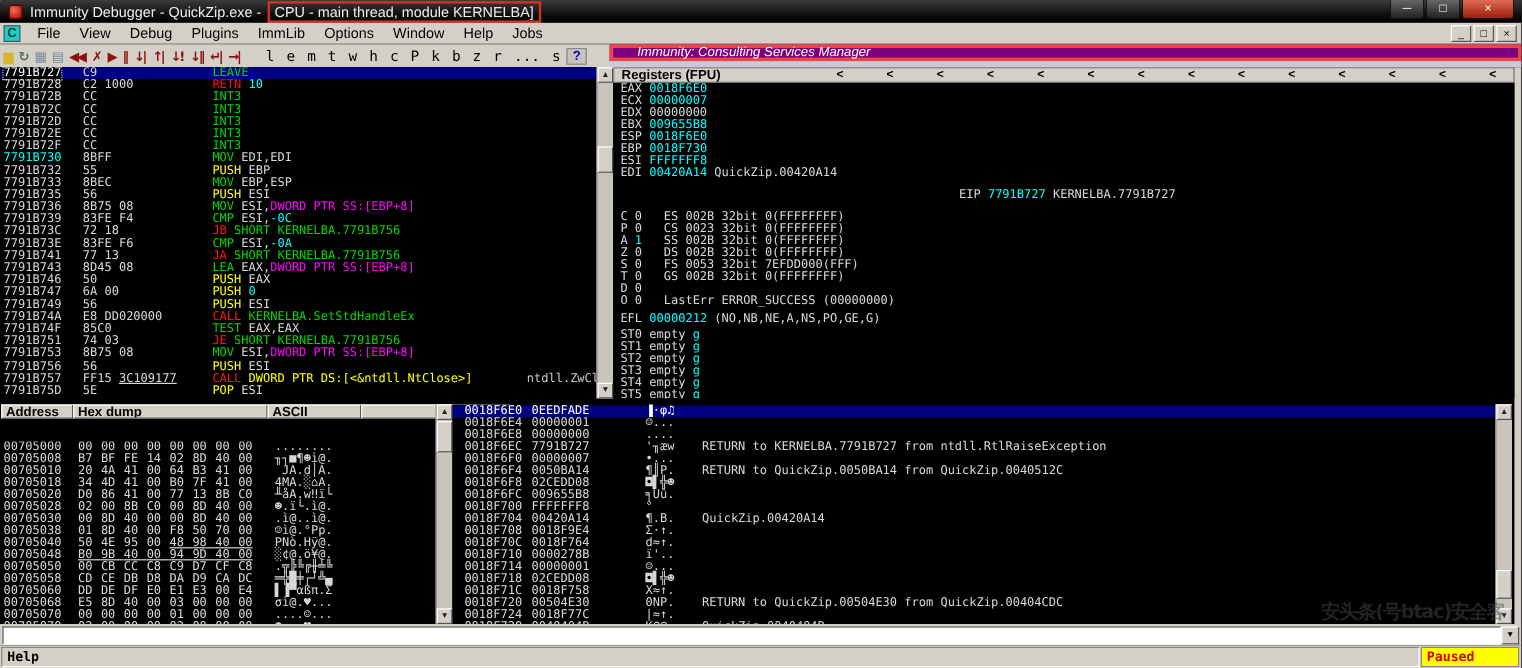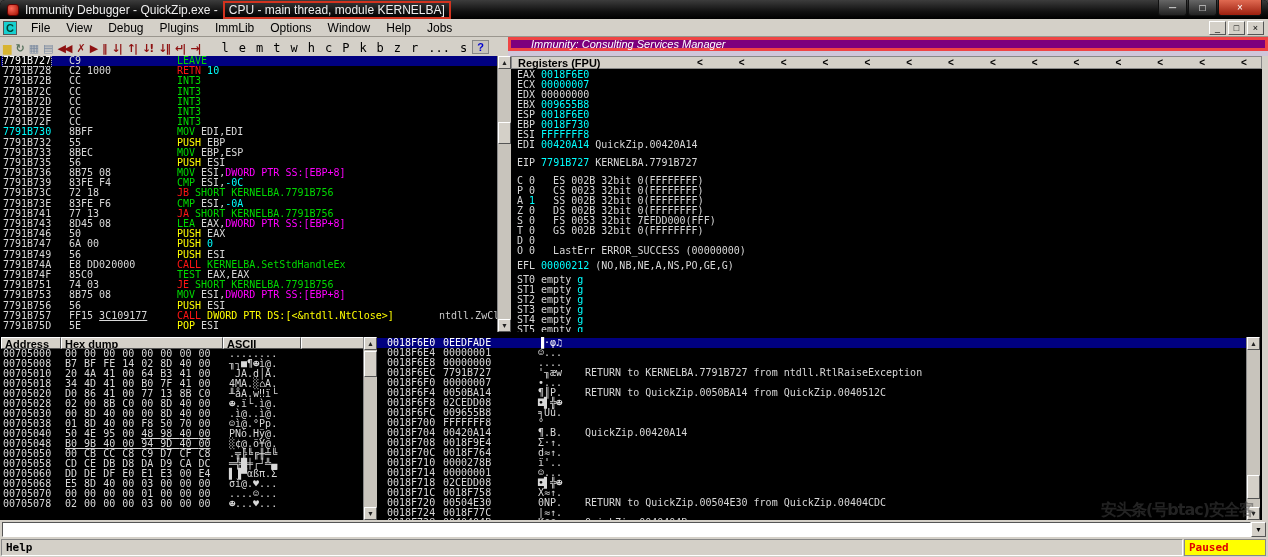--- a/index.html
+++ b/index.html
@@ -207,21 +207,21 @@
   </div>
   <div class="pane" id="registers" style="left:511px;top:69px;width:751px;height:263px;padding-left:6px;padding-top:1px;">
       <div class="rline"><span class="w">EAX </span><span class="c">0018F6E0</span></div>
       <div class="rline"><span class="w">ECX </span><span class="c">00000007</span></div>
       <div class="rline"><span class="w">EDX 00000000</span></div>
       <div class="rline"><span class="w">EBX </span><span class="c">009655B8</span></div>
       <div class="rline"><span class="w">ESP </span><span class="c">0018F6E0</span></div>
       <div class="rline"><span class="w">EBP </span><span class="c">0018F730</span></div>
       <div class="rline"><span class="w">ESI </span><span class="c">FFFFFFF8</span></div>
       <div class="rline"><span class="w">EDI </span><span class="c">00420A14</span><span class="w"> QuickZip.00420A14</span></div>
-      <div class="rline" style="margin-top: 8px;"><span class="w">EIP </span><span class="c">7791B727</span><span class="w"> KERNELBA.7791B727</span></div>
+      <div class="rline" style="margin-top: 8px; text-align: center;"><span class="w">EIP </span><span class="c">7791B727</span><span class="w"> KERNELBA.7791B727</span></div>
       <div class="rline" style="margin-top: 8px;"><span class="w">C 0   ES 002B 32bit 0(FFFFFFFF)</span></div>
       <div class="rline"><span class="w">P 0   CS 0023 32bit 0(FFFFFFFF)</span></div>
       <div class="rline"><span class="w">A </span><span class="c">1</span><span class="w">   SS 002B 32bit 0(FFFFFFFF)</span></div>
       <div class="rline"><span class="w">Z 0   DS 002B 32bit 0(FFFFFFFF)</span></div>
       <div class="rline"><span class="w">S 0   FS 0053 32bit 7EFDD000(FFF)</span></div>
       <div class="rline"><span class="w">T 0   GS 002B 32bit 0(FFFFFFFF)</span></div>
       <div class="rline"><span class="w">D 0</span></div>
       <div class="rline"><span class="w">O 0   LastErr ERROR_SUCCESS (00000000)</span></div>
       <div class="rline" style="margin-top: 5px;"><span class="w">EFL </span><span class="c">00000212</span><span class="w"> (NO,NB,NE,A,NS,PO,GE,G)</span></div>
       <div class="rline" style="margin-top: 4px;"><span class="w">ST0 empty </span><span class="c">g</span></div>
@@ -231,21 +231,21 @@
       <div class="rline"><span class="w">ST4 empty </span><span class="c">g</span></div>
       <div class="rline"><span class="w">ST5 empty </span><span class="c">g</span></div>
     </div>
 
   <div class="grid-header" style="left:1px;top:337px;width:424px;">
     <span class="gh-cell" style="width:60px;">Address</span>
     <span class="gh-cell" style="width:162px;">Hex dump</span>
     <span class="gh-cell" style="width:78px;">ASCII</span>
     <span class="gh-cell" style="flex:1;"></span>
   </div>
-  <div class="pane" id="dump" style="left:1px;top:349px;width:362px;height:160px;">
+  <div class="pane" id="dump" style="left:1px;top:368px;width:362px;height:160px;">
       <div class="hrow"><span class="ha">00705000</span><span class="hb"><span>00 </span><span>00 </span><span>00 </span><span>00 </span><span>00 </span><span>00 </span><span>00 </span><span>00</span></span><span class="ht">........</span></div>
       <div class="hrow"><span class="ha">00705008</span><span class="hb"><span>B7 </span><span>BF </span><span>FE </span><span>14 </span><span>02 </span><span>8D </span><span>40 </span><span>00</span></span><span class="ht">╖┐■¶☻ì@.</span></div>
       <div class="hrow"><span class="ha">00705010</span><span class="hb"><span>20 </span><span>4A </span><span>41 </span><span>00 </span><span>64 </span><span>B3 </span><span>41 </span><span>00</span></span><span class="ht"> JA.d│A.</span></div>
       <div class="hrow"><span class="ha">00705018</span><span class="hb"><span>34 </span><span>4D </span><span>41 </span><span>00 </span><span>B0 </span><span>7F </span><span>41 </span><span>00</span></span><span class="ht">4MA.░⌂A.</span></div>
       <div class="hrow"><span class="ha">00705020</span><span class="hb"><span>D0 </span><span>86 </span><span>41 </span><span>00 </span><span>77 </span><span>13 </span><span>8B </span><span>C0</span></span><span class="ht">╨åA.w‼ï└</span></div>
       <div class="hrow"><span class="ha">00705028</span><span class="hb"><span>02 </span><span>00 </span><span>8B </span><span>C0 </span><span>00 </span><span>8D </span><span>40 </span><span>00</span></span><span class="ht">☻.ï└.ì@.</span></div>
       <div class="hrow"><span class="ha">00705030</span><span class="hb"><span>00 </span><span>8D </span><span>40 </span><span>00 </span><span>00 </span><span>8D </span><span>40 </span><span>00</span></span><span class="ht">.ì@..ì@.</span></div>
       <div class="hrow"><span class="ha">00705038</span><span class="hb"><span>01 </span><span>8D </span><span>40 </span><span>00 </span><span>F8 </span><span>50 </span><span>70 </span><span>00</span></span><span class="ht">☺ì@.°Pp.</span></div>
       <div class="hrow"><span class="ha">00705040</span><span class="hb"><span>50 </span><span>4E </span><span>95 </span><span>00 </span><span class="u">48 </span><span class="u">98 </span><span class="u">40 </span><span class="u">00</span></span><span class="ht">PNò.Hÿ@.</span></div>
       <div class="hrow"><span class="ha">00705048</span><span class="hb"><span class="u">B0 </span><span class="u">9B </span><span class="u">40 </span><span class="u">00 </span><span class="u">94 </span><span class="u">9D </span><span class="u">40 </span><span class="u">00</span></span><span class="ht">░¢@.ö¥@.</span></div>

